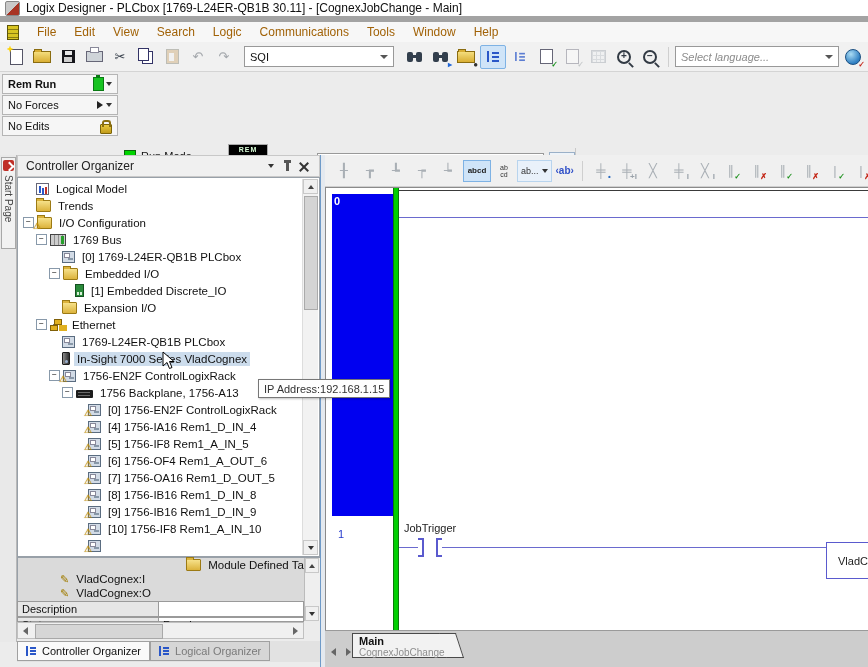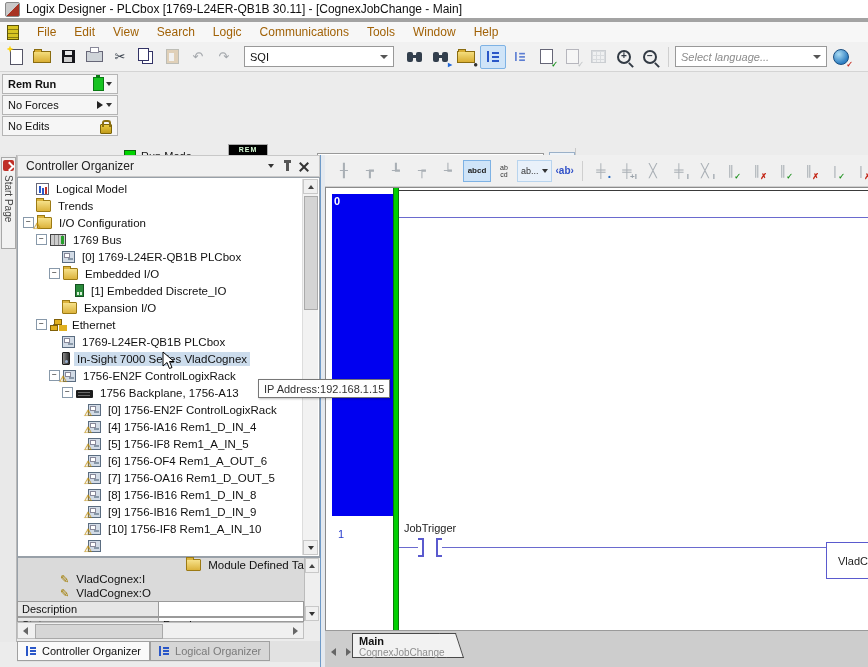--- a/index.html
+++ b/index.html
@@ -1,20 +1,20 @@
 <!DOCTYPE html>
 <html><head>
 <meta charset="utf-8">
 <style>
   html,body{margin:0;padding:0;background:#cfcfcf}
   .screen{position:relative;width:868px;height:667px;background:#ececec;overflow:hidden;
     font-family:"Liberation Sans",sans-serif;font-size:11px;color:#111}
   
   .titlebar{position:absolute;left:0;top:0;width:868px;height:22px;background:#fff;
-    display:flex;align-items:center;gap:6px;padding-left:5px;box-sizing:border-box;border-bottom:4px solid #a3a3a3}
+    display:flex;align-items:center;gap:6px;padding-left:5px;box-sizing:border-box;border-bottom:6px solid #a3a3a3}
   .appicon{width:13px;height:13px;border-radius:2px;border:1px solid #888;
     background:linear-gradient(135deg,#c9c9c9 52%,#a83424 52%)}
   .title{font-size:12px;color:#101010}
   .menubar{position:absolute;left:0;top:22px;width:868px;height:20px;background:#f7f7f7;
     display:flex;align-items:center;border-bottom:1px solid #e0e0e0}
   .menuicon{width:10px;height:13px;margin:0 9px 0 7px;background:repeating-linear-gradient(#d8c422 0 3px,#8a7c10 3px 4px);border:1px solid #5e5406}
   .mitem{padding:2px 9px;font-size:12px;color:#a16207}
   
   .toolbar1{position:absolute;left:0;top:42px;width:868px;height:30px;background:#f1f1f1;
     border-bottom:1px solid #d4d4d4;display:flex;align-items:center;padding-left:4px;box-sizing:border-box;gap:2px}
@@ -300,21 +300,21 @@
     <span class="ti dis">
         <span class="g-cal"></span>
       </span>
     <span class="ti">
         <span class="g-zoom">+</span>
       </span>
     <span class="ti">
         <span class="g-zoom">−</span>
       </span>
     <span class="sep"></span>
-    <div class="combo" style="width:152px">
+    <div class="combo" style="width:164px">
       <span class="cv ph">Select language...</span>
       <span class="ca"></span>
     </div>
     <span class="ti">
         <span class="g-globe"></span>
         <b class="mk mk-r">✓</b>
       </span>
   </div>
 
   <div class="statusarea">

